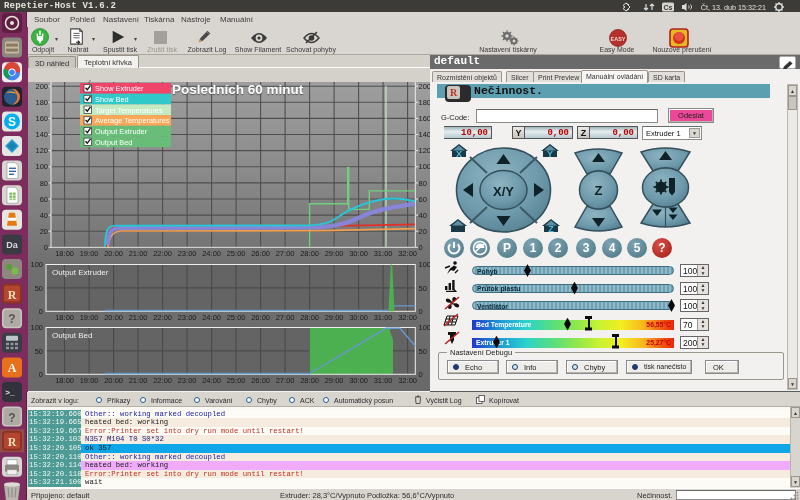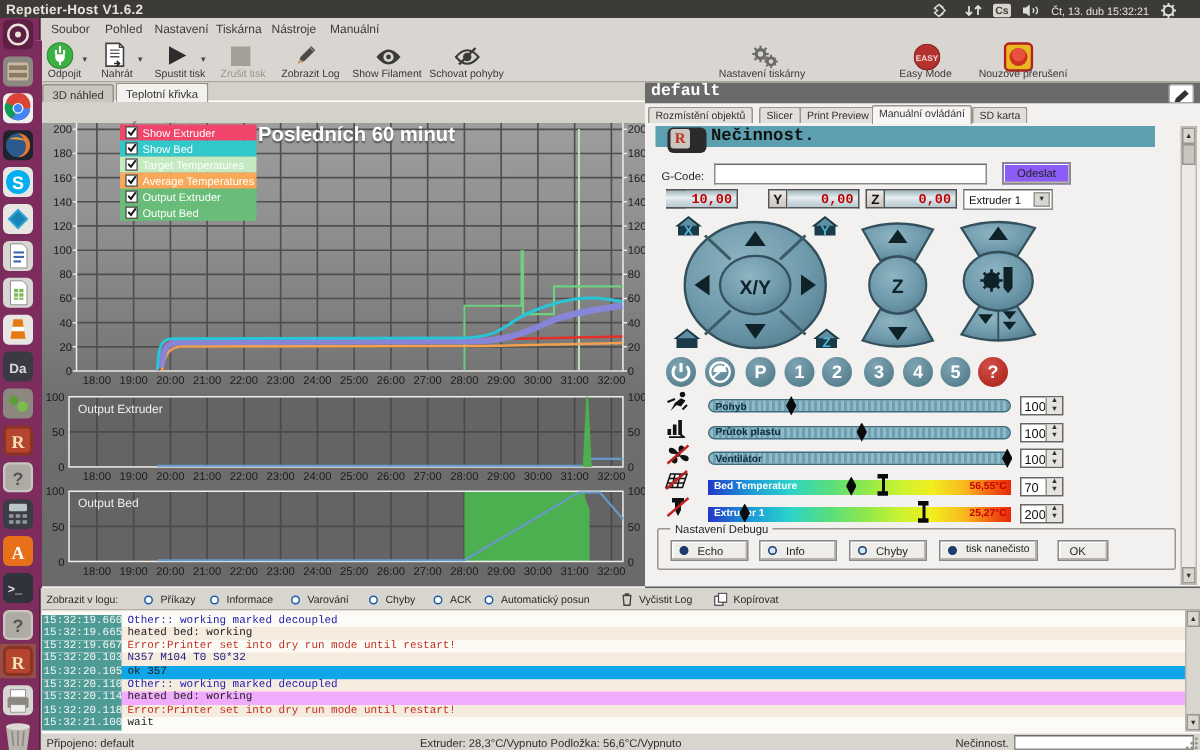--- a/index.html
+++ b/index.html
@@ -1,20 +1,20 @@
 <!DOCTYPE html>
 <html><head><meta charset="utf-8">
 <style>
 *{margin:0;padding:0;box-sizing:border-box;}
 html,body{width:800px;height:500px;overflow:hidden;}
 body{font-family:"Liberation Sans",sans-serif;position:relative;background:#D8D4CE;}
 .abs{position:absolute;}
 
 #topbar{left:0;top:0;width:800px;height:12px;background:#3C3B37;color:#E8E4DC;}
-#topbar .title{left:4px;top:1px;font-size:9px;font-weight:bold;letter-spacing:.2px;}
+#topbar .title{left:4px;top:1px;font-size:9px;font-weight:bold;letter-spacing:.2px;font-family:Liberation Mono, monospace;}
 
 #launcher{left:0;top:12px;width:27px;height:488px;background:#7C2D5E;border-right:1px solid #55203F;}
 
 #menubar{left:28px;top:12px;width:772px;height:15px;background:#D9D5D0;color:#3C3C3C;font-size:8px;}
 #menubar span{position:absolute;top:3px;}
 
 #toolbar{left:24px;top:27px;width:776px;height:28px;background:#D9D5D0;border-bottom:1px solid #ABA79F;}
 .tbl{position:absolute;top:19px;font-size:7px;color:#3a3a3a;text-align:center;}
 .tbl.dis{color:#9a968e;}
 .caret{position:absolute;top:8px;font-size:6px;color:#444;}
@@ -39,21 +39,21 @@
 #statusbar span{position:absolute;top:2px;}
 
 #rpanel{left:430px;top:55px;width:370px;height:337px;background:#F2F1EF;border-bottom:1.5px solid #595C5E;}
 #rhead{position:absolute;left:0;top:0;width:370px;height:14px;background:#6A6A6A;color:#fff;font-family:"Liberation Mono",monospace;font-weight:bold;font-size:11px;}
 #rtabs{position:absolute;left:0;top:14px;width:370px;height:15px;background:#F2F1EF;font-size:7px;color:#333;}
 .rtab{position:absolute;top:2px;padding:2px 4px 0 4px;height:11px;border:1px solid #9a968e;border-bottom:none;border-radius:2px 2px 0 0;background:#E2DfDa;}
 .rtab.act{background:#F7F6F4;top:1px;height:13px;}
 #banner{position:absolute;left:7px;top:29px;width:333px;height:14px;background:#5C9FB0;}
 #banner .txt{position:absolute;left:37px;top:0px;font-family:"Liberation Mono",monospace;font-weight:bold;font-size:11.5px;color:#111;}
 .fld{position:absolute;background:#fff;border:1px solid #8a8a8a;border-top-color:#6a6a6a;}
-.btn{position:absolute;background:#8b5cf6;border:1px solid #8a8a8a;box-shadow:inset -1px -1px 0 #b9b5ad,inset 1px 1px 0 #fff;font-size:7.5px;color:#222;text-align:center;}
+.btn{position:absolute;background:#ec4899;border:1px solid #8a8a8a;box-shadow:inset -1px -1px 0 #b9b5ad,inset 1px 1px 0 #fff;font-size:7.5px;color:#222;text-align:center;}
 .lbl{position:absolute;font-size:7.5px;color:#222;}
 
 .cbad{position:absolute;width:13px;height:13px;background:linear-gradient(180deg,#ECEAE6,#C9C5BF);border:1px solid #555;font-weight:bold;font-size:9px;text-align:center;line-height:13px;color:#111;}
 .cdisp{position:absolute;height:13px;background:linear-gradient(180deg,#9FB6BE 0%,#E8F0F2 45%,#D8E4E8 55%,#B8CAD0 100%);border:1px solid #555;border-left:none;font-family:"Liberation Mono",monospace;font-weight:bold;font-size:9px;color:#C00000;text-align:right;line-height:13px;padding-right:3px;}
 
 .rbtn{position:absolute;width:20px;height:20px;border-radius:50%;background:radial-gradient(circle at 38% 30%,#7FA5B4,#57808f 75%);color:#fff;text-align:center;font-size:12px;font-weight:bold;line-height:20px;}
 
 .strack{position:absolute;height:9px;border:1px solid #3E6E80;border-radius:4.5px;background:repeating-linear-gradient(90deg,#8FBACA 0 2px,#6FA0B2 2px 4px);}
 .strack .cap{position:absolute;left:4px;top:0.5px;font-size:6.8px;font-weight:bold;color:#0A2A3A;}
 .gtrack{position:absolute;height:10px;background:linear-gradient(90deg,#2238C8 0%,#1C9AD8 14%,#2BD3C9 27%,#57DE7D 40%,#8FE84B 52%,#C8F232 63%,#F2EE1F 74%,#F8B61E 85%,#F05A12 94%,#E82808 100%);}

